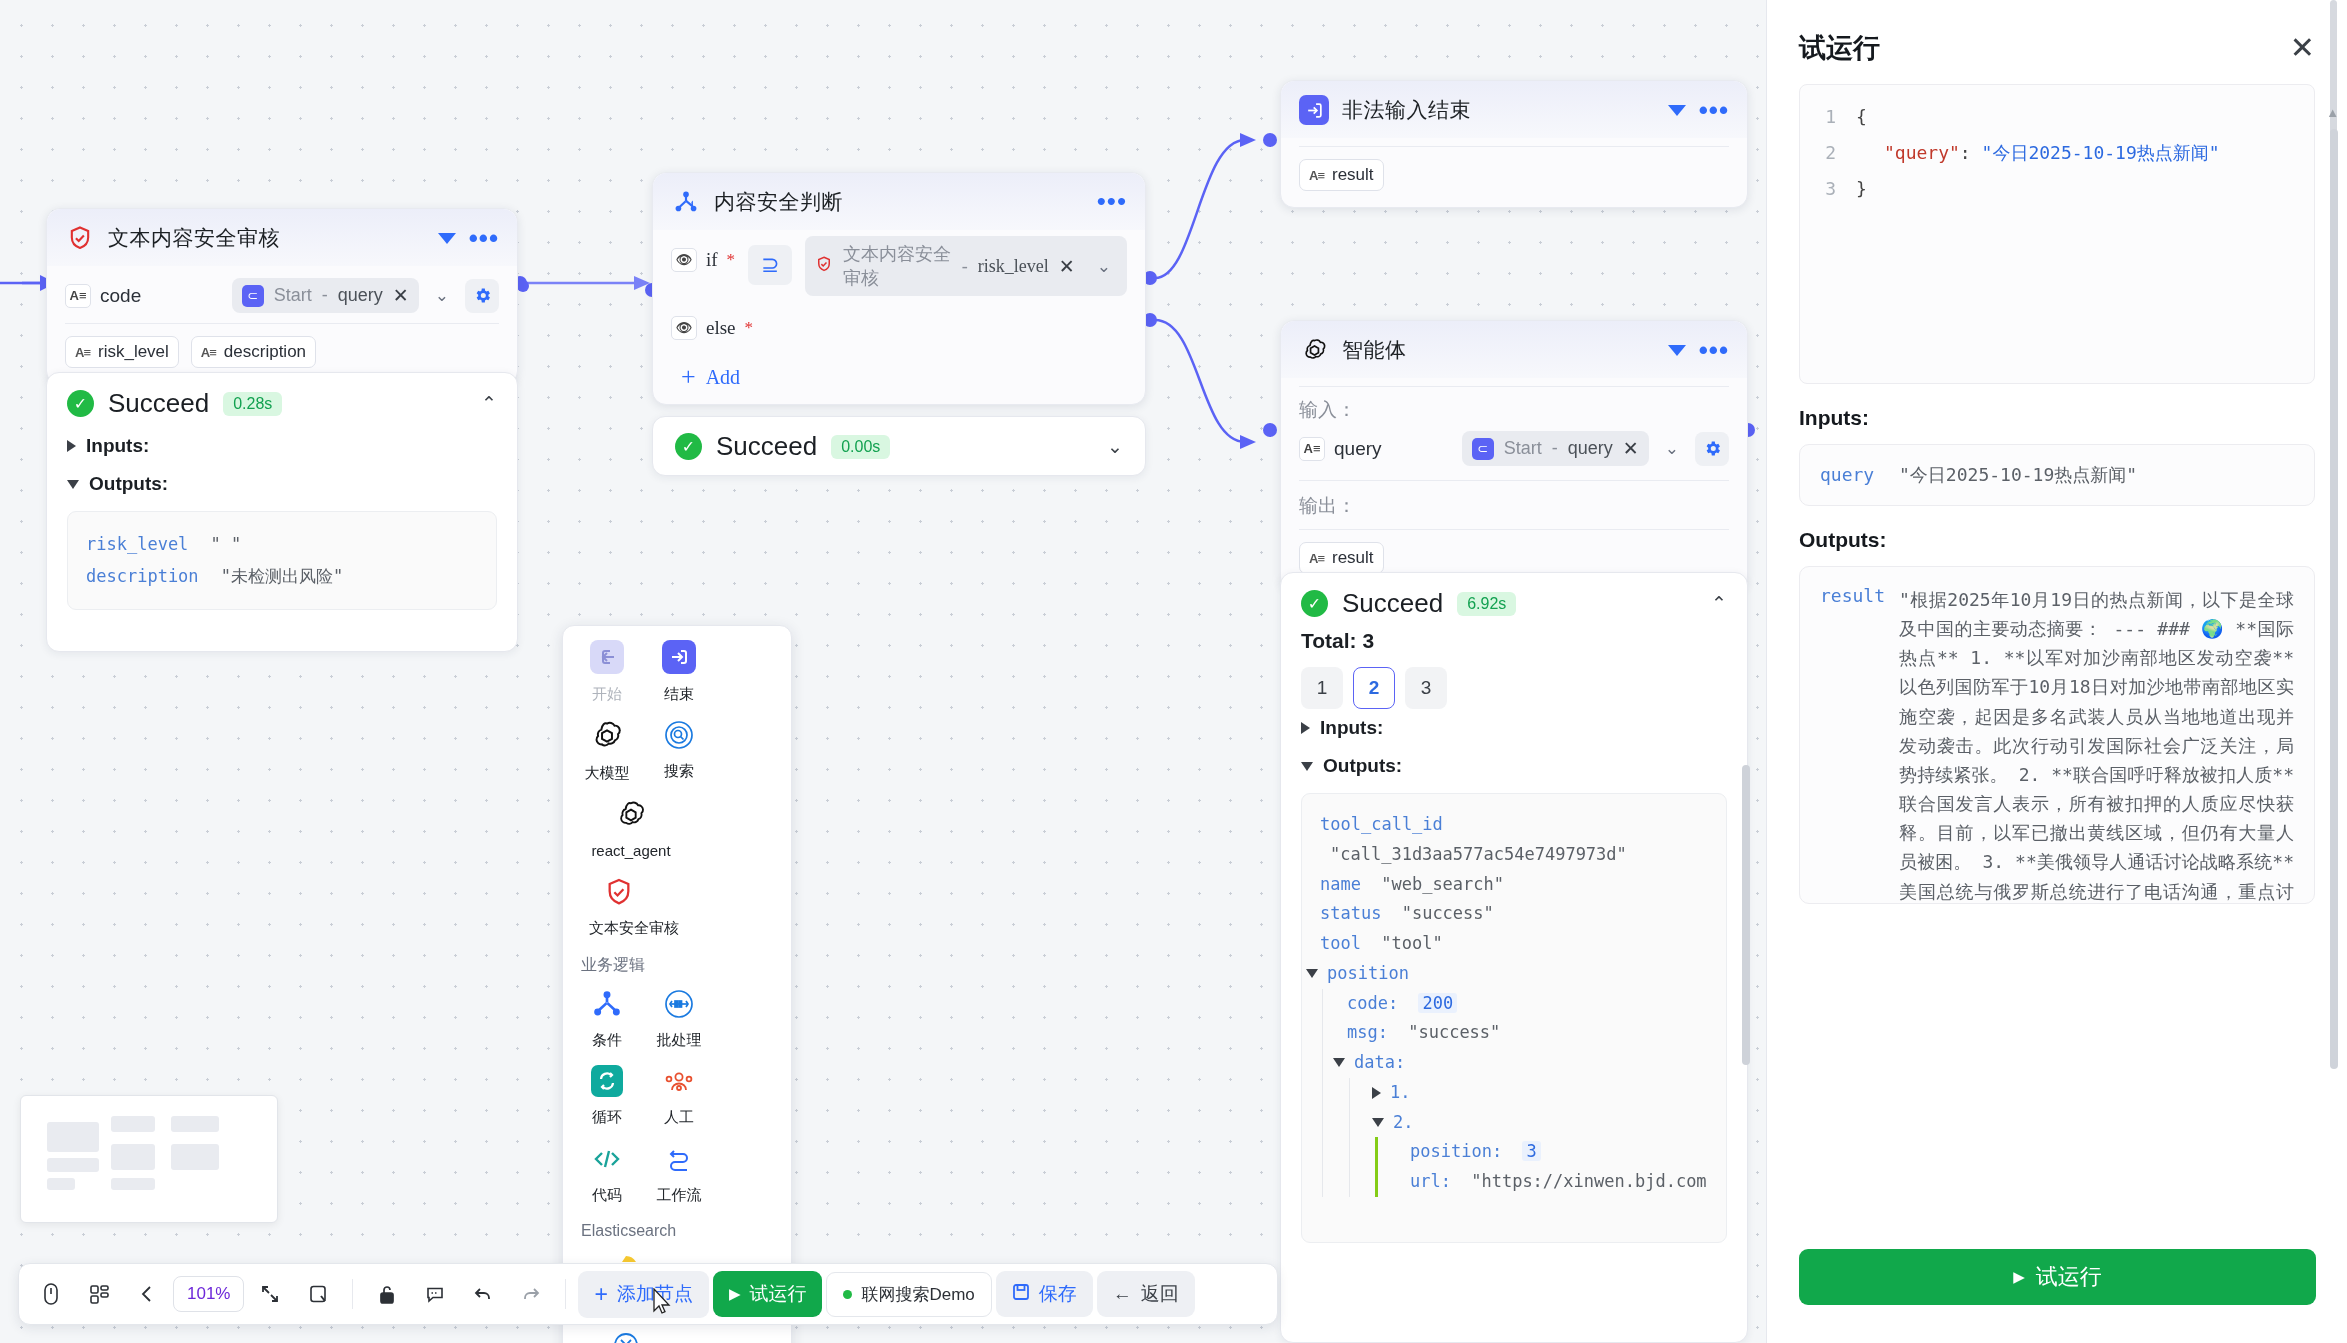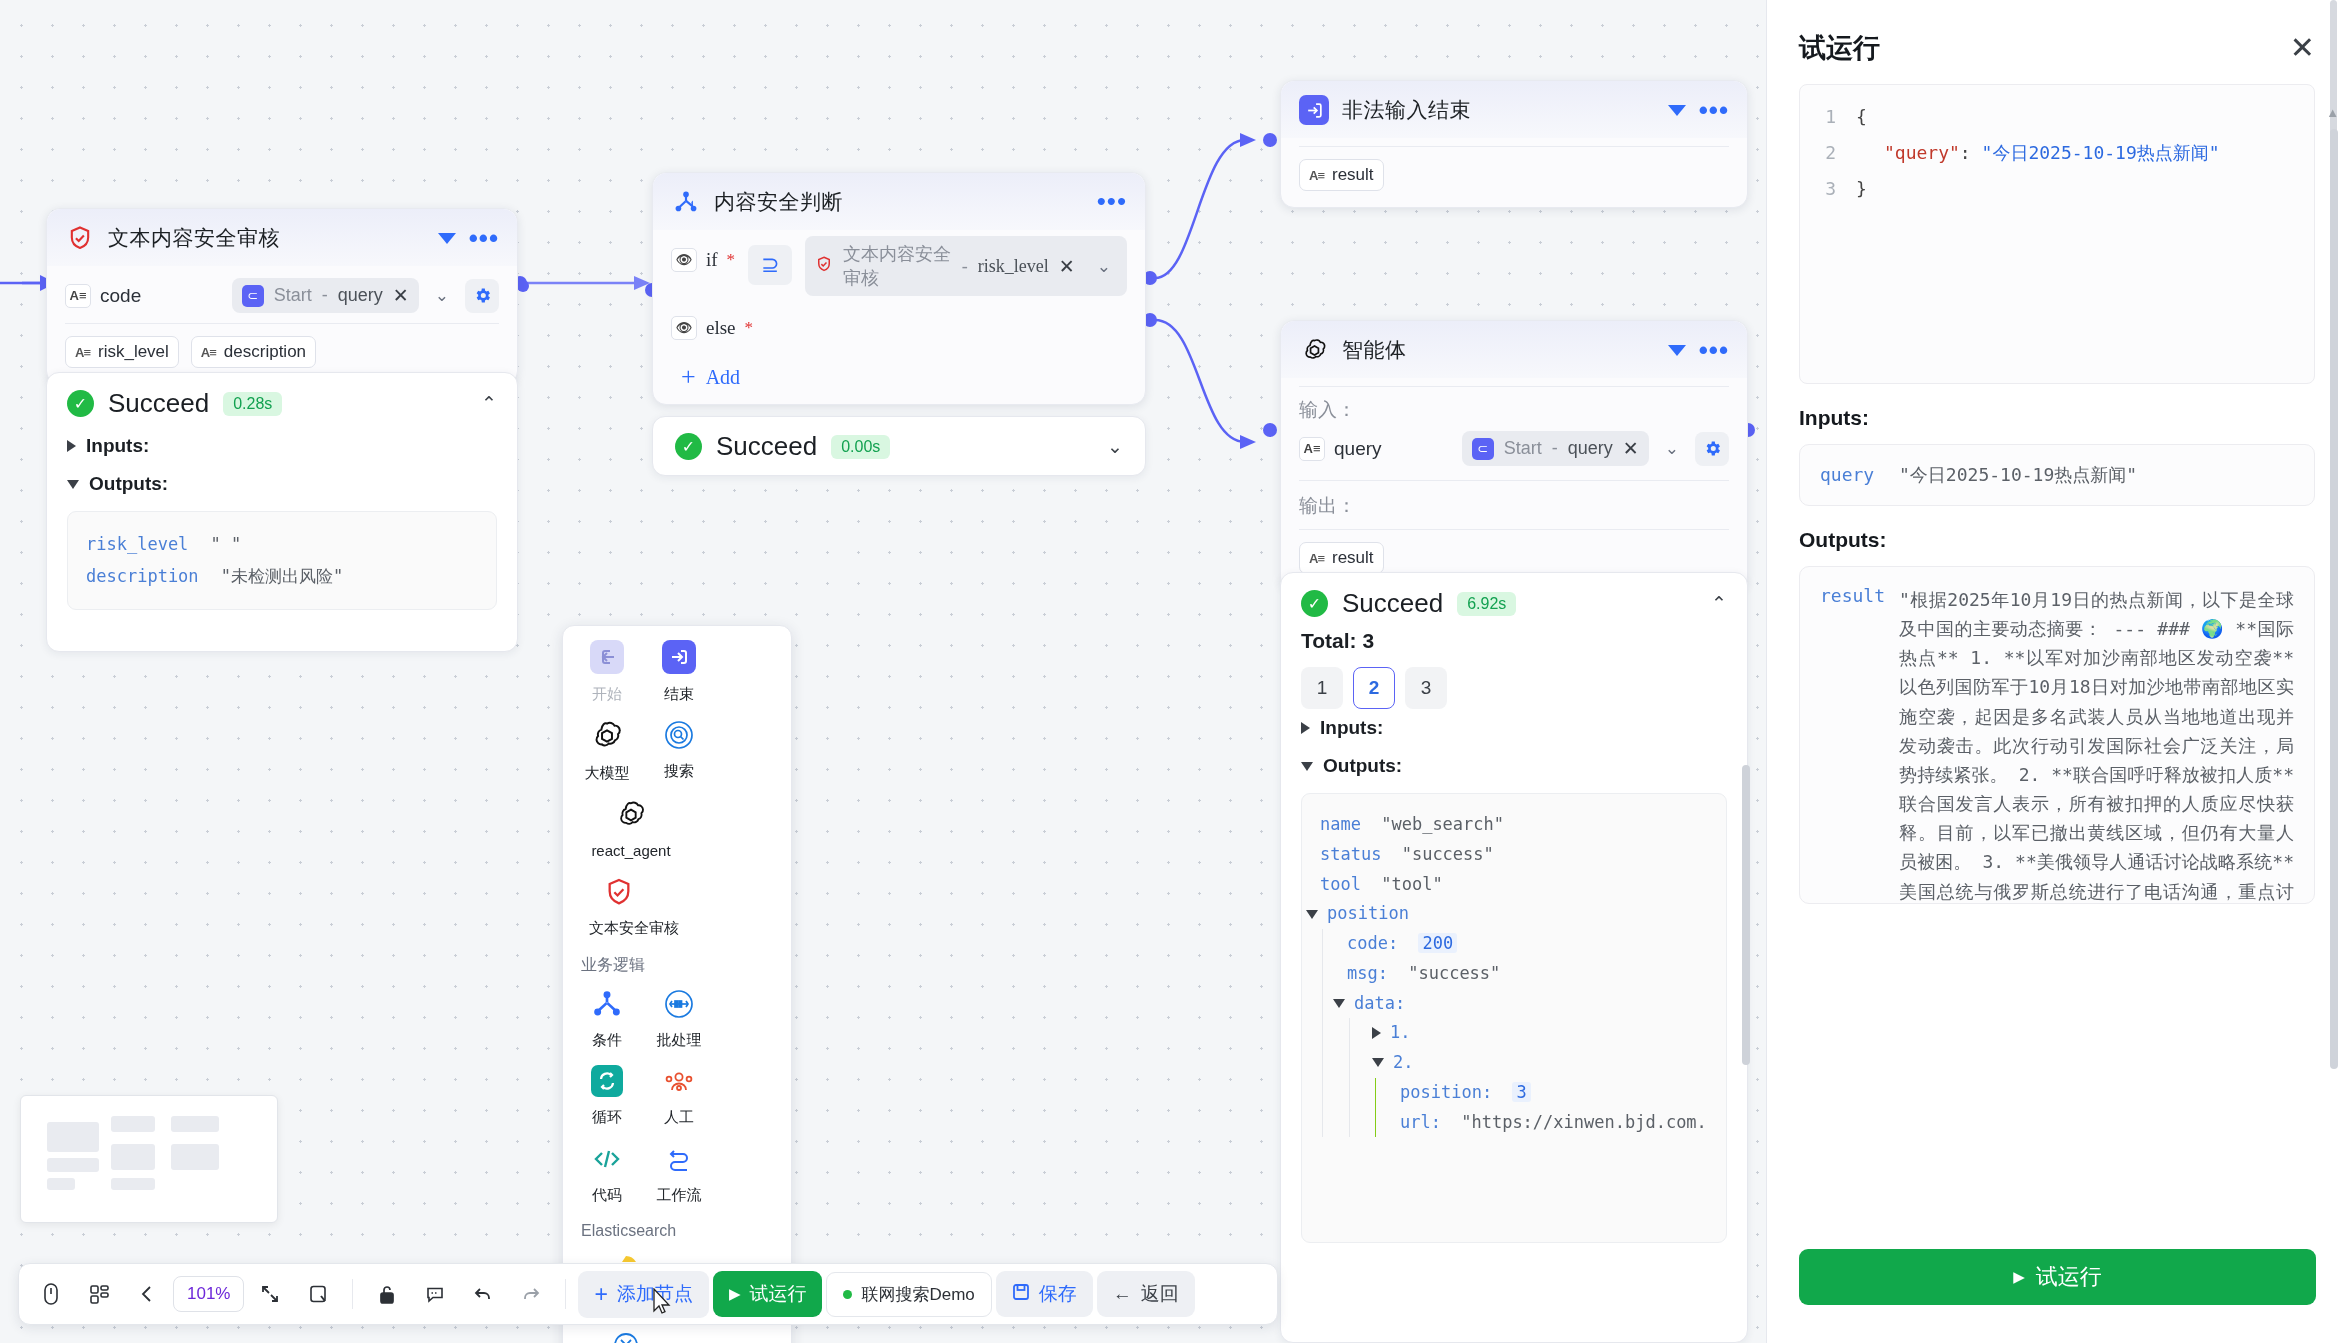--- a/index.html
+++ b/index.html
@@ -378,20 +378,22 @@
       </div>
       <div class="sec-label">
         <span class="tri"></span>
         <span>Inputs:</span>
       </div>
       <div class="sec-label">
         <span class="tri-d"></span>
         <span>Outputs:</span>
       </div>
       <div class="jsonbox" style="height:450px;overflow:hidden;position:relative;line-height:1.75;">
+        <div><span class="k">tool_call_id</span>
+             <span class="s" style="margin-left:10px">"call_31d3aa577ac54e7497973d"</span></div>
         <div><span class="k">name</span>
              <span class="s" style="margin-left:10px">"web_search"</span></div>
         <div><span class="k">status</span>
              <span class="s" style="margin-left:10px">"success"</span></div>
         <div><span class="k">tool</span>
              <span class="s" style="margin-left:10px">"tool"</span></div>
         <div style="display:flex;align-items:center;gap:9px;margin-left:-14px;">
           <span class="tri-d"></span>
           <span class="k">position</span>
         </div>
@@ -406,21 +408,21 @@
           </div>
           <div style="padding-left:22px;border-left:1px solid #e6e8ec;margin-left:2px;">
             <div style="display:flex;align-items:center;gap:9px;">
               <span class="tri"></span>
               <span class="k">1.</span>
             </div>
             <div style="display:flex;align-items:center;gap:9px;">
               <span class="tri-d"></span>
               <span class="k">2.</span>
             </div>
-            <div style="padding-left:24px;border-left:1px solid #84cc16;margin-left:3px;">
+            <div style="padding-left:32px;border-left:3px solid #84cc16;margin-left:3px;">
               <div><span class="k">position:</span>
                    <span class="num" style="margin-left:10px">3</span></div>
               <div style="white-space:nowrap;overflow:hidden;"><span class="k">url:</span>
                    <span class="s" style="margin-left:10px">"https://xinwen.bjd.com.cn/cont</span></div>
 
             </div>
           </div>
         </div>
       </div>
     </div>

